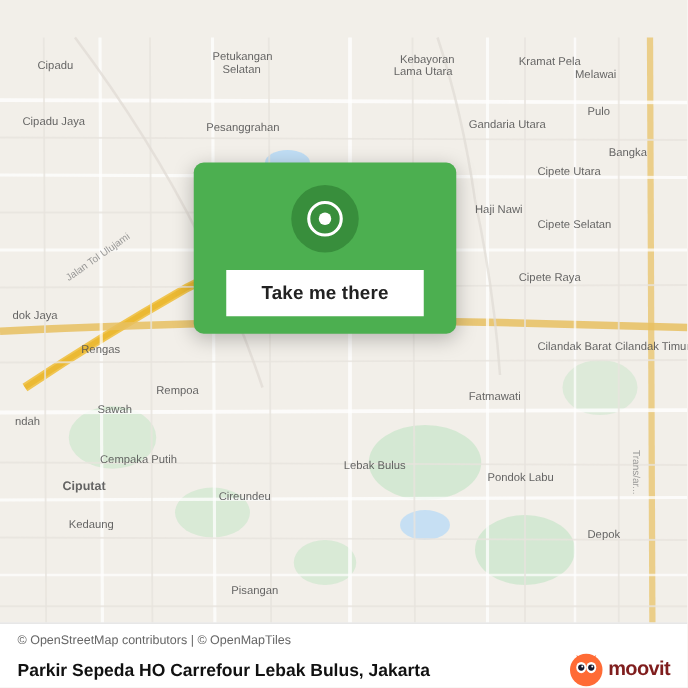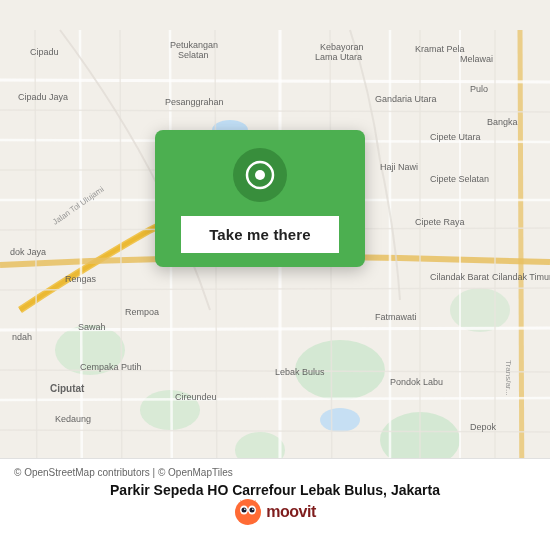--- a/index.html
+++ b/index.html
@@ -82,36 +82,35 @@
       letter-spacing: 0.01em;
     }
 
     
     #bottom-bar {
       position: absolute;
       bottom: 0;
       left: 0;
       width: 550px;
       background: #ffffff;
-      padding: 8px 14px 24px 14px;
+      padding: 8px 14px 0 14px;
       z-index: 20;
       border-top: 1px solid #e0e0e0;
     }
 
     #attribution {
       font-size: 10px;
       color: #666;
       margin-bottom: 4px;
     }
 
     #bottom-info-row {
       display: flex;
       align-items: center;
       justify-content: space-between;
-      flex-direction: column;
     }
 
     #location-name {
       font-size: 14px;
       font-weight: 700;
       color: #111;
       flex: 1;
     }
 
     #moovit-logo {

